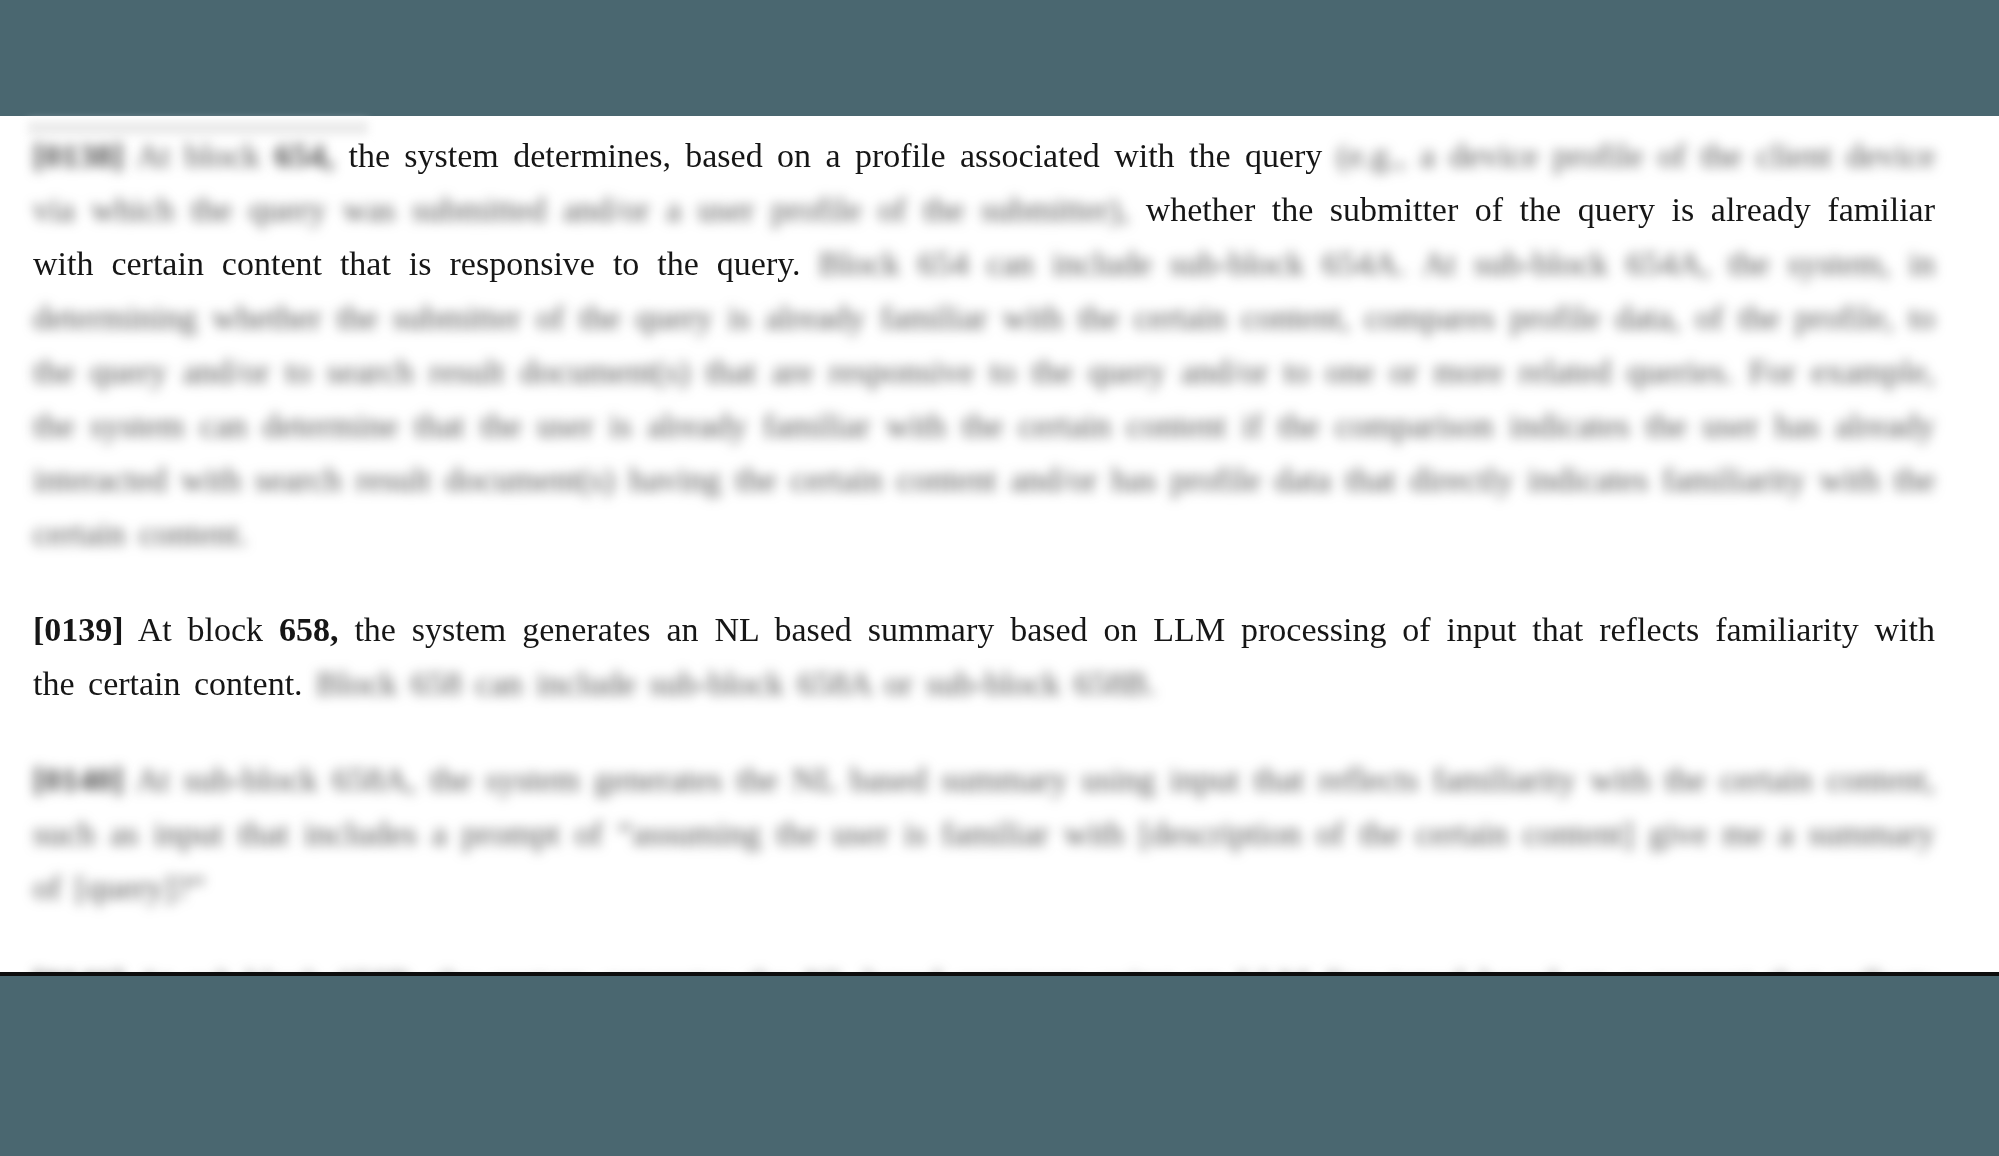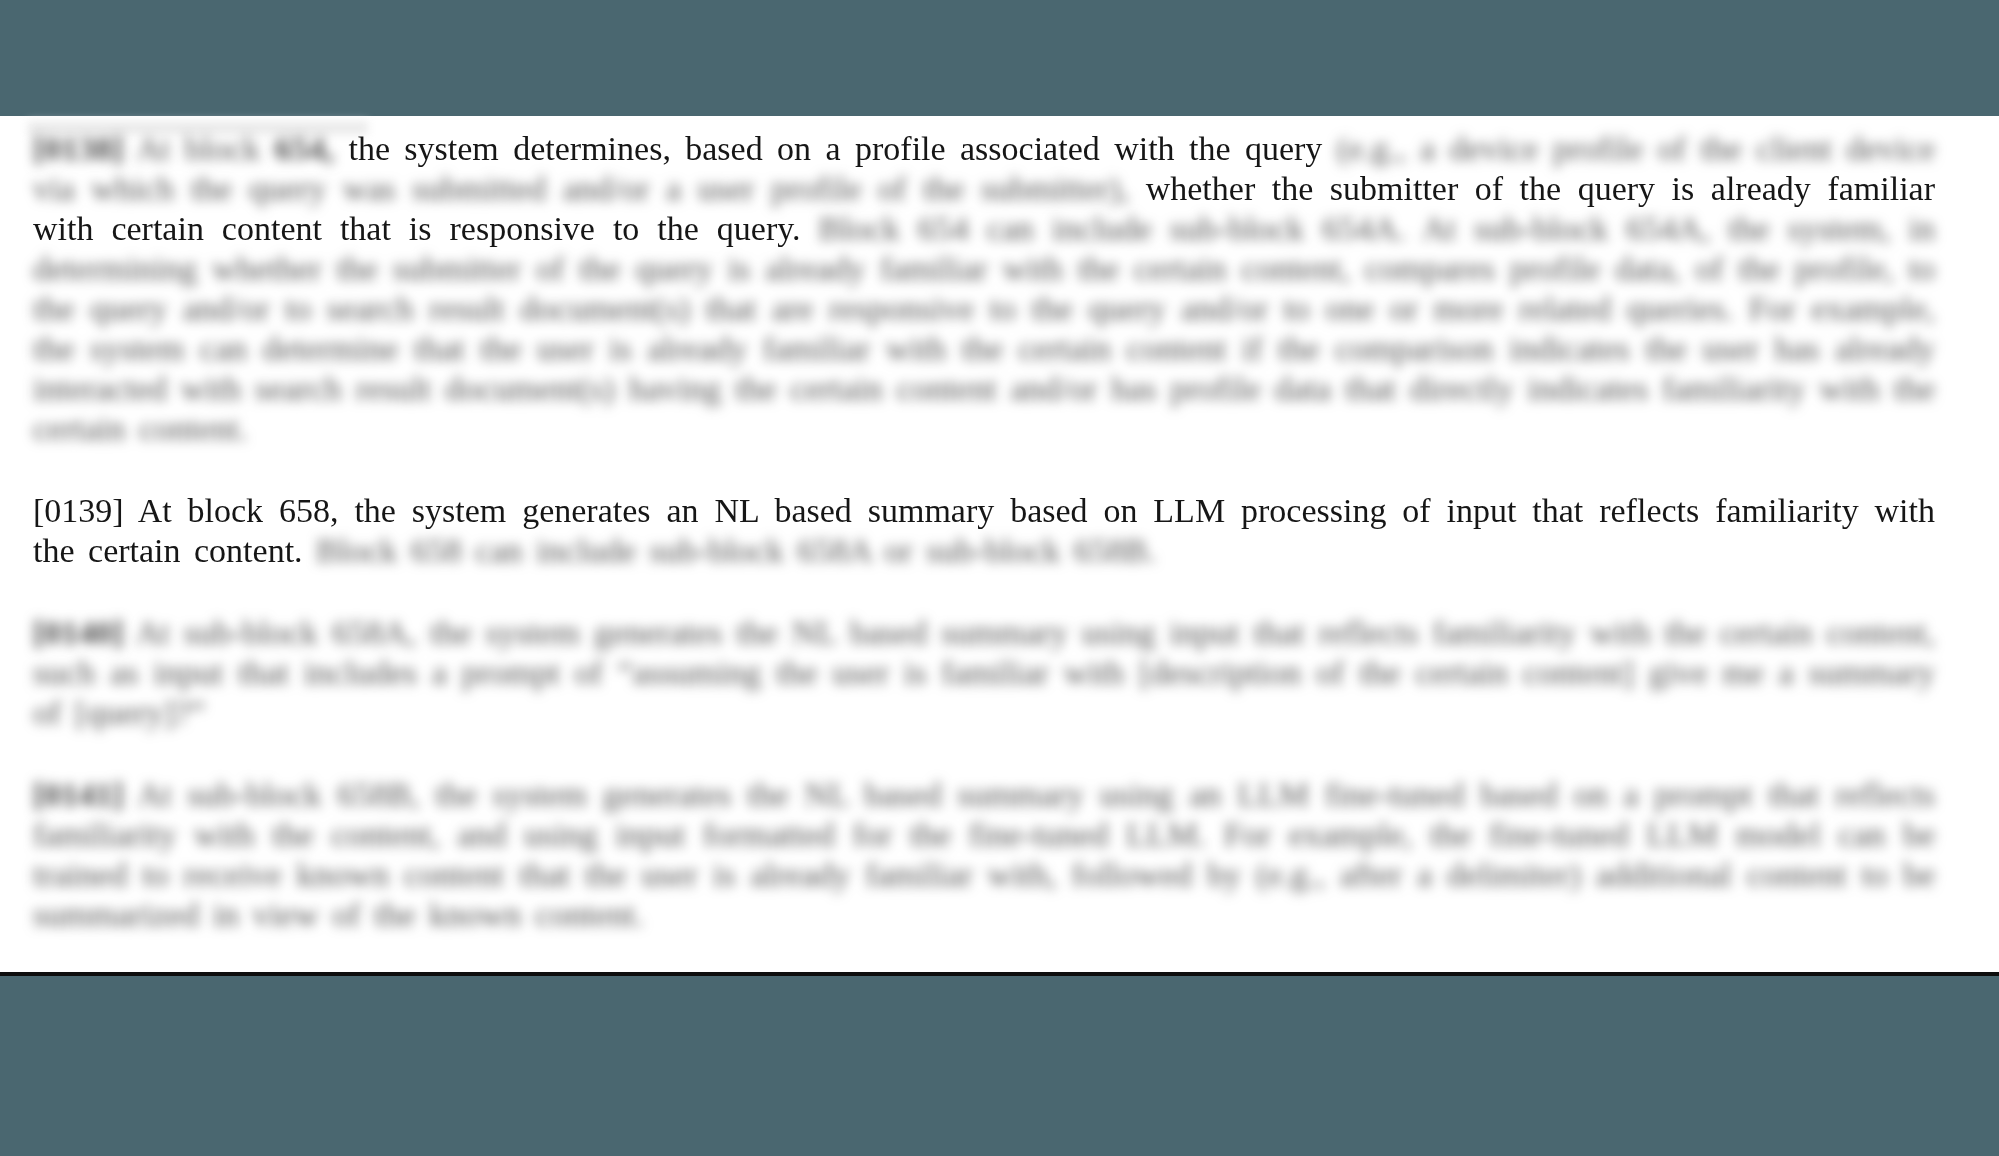--- a/index.html
+++ b/index.html
@@ -27,28 +27,28 @@
     background: #ececec;
     filter: blur(4px);
   }
   .doc-body {
     position: absolute; top: 116px; left: 33px;
     width: 1902px;
   }
   p.doc-para {
     margin: 0 0 42px 0;
     font-size: 34px;
-    line-height: 40px;
+    line-height: 54px;
     text-align: justify;
     word-spacing: 5px;
     color: #161616;
   }
   p.doc-para:first-child { margin-top: 13px; }
   .seg-sharp { }
-  .seg-sharp-bold { font-weight: 400; }
+  .seg-sharp-bold { font-weight: 700; }
   .seg-blurred {
     color: #545454;
     filter: blur(6px);
   }
   .seg-blurred-bold {
     color: #474747;
     font-weight: 700;
     filter: blur(6px);
   }
 </style>

